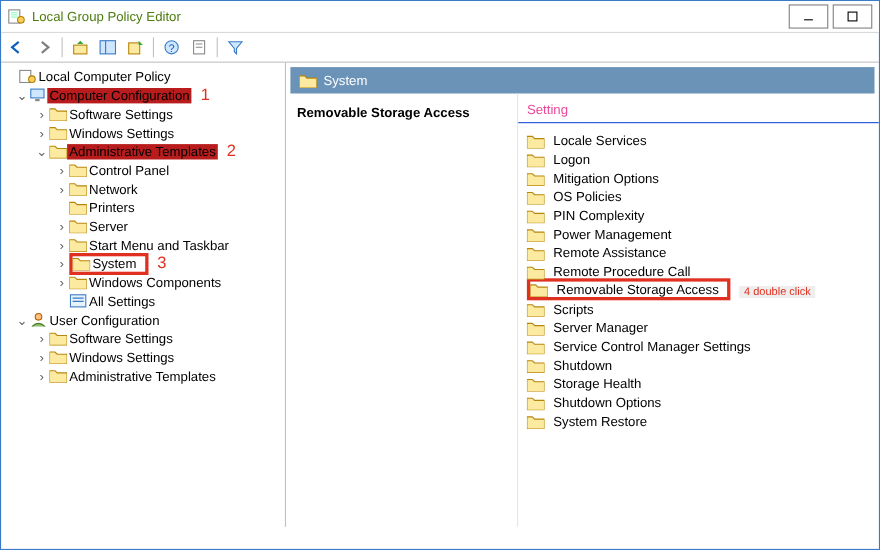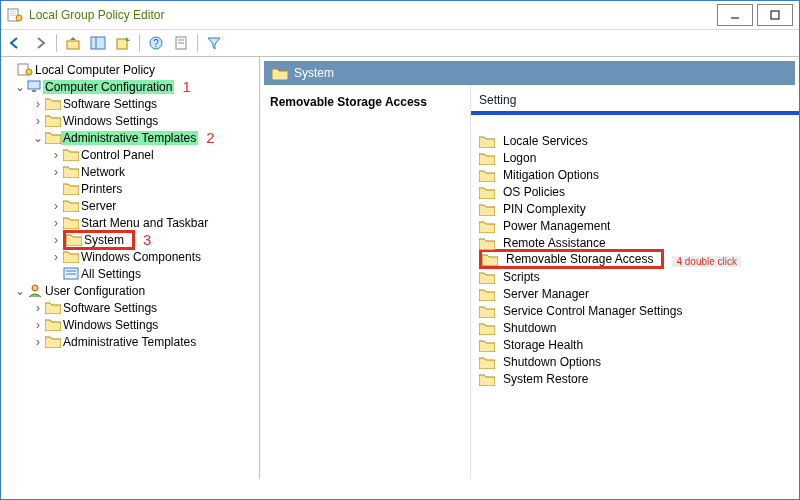--- a/index.html
+++ b/index.html
@@ -17,30 +17,30 @@
 .tbsep{width:1px;height:18px;background:#c0c0c0;margin:0 3px}
 .body{display:flex;height:422px}
 .treepane{width:258px;border-right:1px solid #c0c0c0;overflow:auto;padding-top:4px}
 .splitpane{flex:1;display:flex;flex-direction:column}
 .pathbar{height:24px;background:#6b93b8;display:flex;align-items:center;padding:0 8px;color:#fff;margin:4px 4px 0 4px}
 .pathbar .fld{margin-right:6px}
 .cols{display:flex;flex:1;overflow:hidden}
 .descpane{width:190px;padding:10px 10px 0 10px;border-right:1px solid #e5e5e5}
 .desc-h{font-weight:bold}
 .listpane{flex:1;overflow:auto;padding-top:6px;position:relative}
-.list-h{padding:2px 8px 4px 8px;font-weight:normal;color:#0f172a;border-bottom:4px solid #1d4ed8;margin-bottom:16px}
+.list-h{padding:2px 8px 4px 8px;font-weight:normal;color:#ec4899;border-bottom:1px solid #1d4ed8;margin-bottom:6px}
 .row{display:flex;align-items:flex-end;height:17px;padding:0 8px;cursor:default}
 .row .fld{margin-right:6px}
 .tree-row{display:flex;align-items:center;height:17px;cursor:default;white-space:nowrap}
 .tw{width:14px;display:flex;justify-content:center;color:#606060;font-size:12px;line-height:1}
 .fld{width:16px;height:13px;display:inline-block;position:relative;flex:none}
 .fld svg{width:16px;height:13px;display:block}
 .computer-ico svg{width:16px;height:13px}
 .lbl{padding:0 2px}
-.hl-orange{background:#86efac}
+.hl-orange{background:#b91c1c}
 .hl-redbox{border:3px solid #e03020;padding-right:6px;margin:-2px 0}
 .anno-red{color:#e03020;font-size:15px;margin-left:8px;font-family:Tahoma,sans-serif}
 .anno-gray{color:#e03020;background:#eee;font-size:10px;padding:0 4px;margin-left:8px}
 .ind-0{padding-left:2px}.ind-1{padding-left:12px}.ind-2{padding-left:30px}.ind-3{padding-left:48px}
 </style>
 </head>
 <body>
 <div class="window">
 
 <div class="titlebar">
@@ -358,20 +358,28 @@
               </div>
               <div class="row">
                 <span class="fld">
                   <svg viewBox="0 0 16 13">
                     <path d="M0 2 L5 2 L7 4 L16 4 L16 13 L0 13 Z" fill="#fceaa0" stroke="#b8860b"></path>
                   </svg>
                 </span>
                 <span class="lbl">Remote Assistance</span>
               </div>
               <div class="row">
+                <span class="fld">
+                  <svg viewBox="0 0 16 13">
+                    <path d="M0 2 L5 2 L7 4 L16 4 L16 13 L0 13 Z" fill="#fceaa0" stroke="#b8860b"></path>
+                  </svg>
+                </span>
+                <span class="lbl">Remote Procedure Call</span>
+              </div>
+              <div class="row">
                 <span class="hl-redbox" style="display:flex;align-items:center">
                   <span class="fld">
                     <svg viewBox="0 0 16 13">
                       <path d="M0 2 L5 2 L7 4 L16 4 L16 13 L0 13 Z" fill="#fceaa0" stroke="#b8860b"></path>
                     </svg>
                   </span>
                   <span class="lbl">Removable Storage Access</span>
                 </span>
                 <span class="anno-gray">4 double click</span>
               </div>

